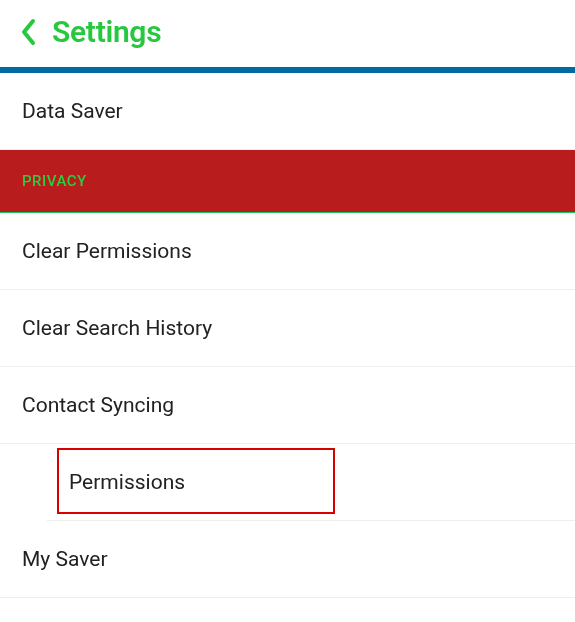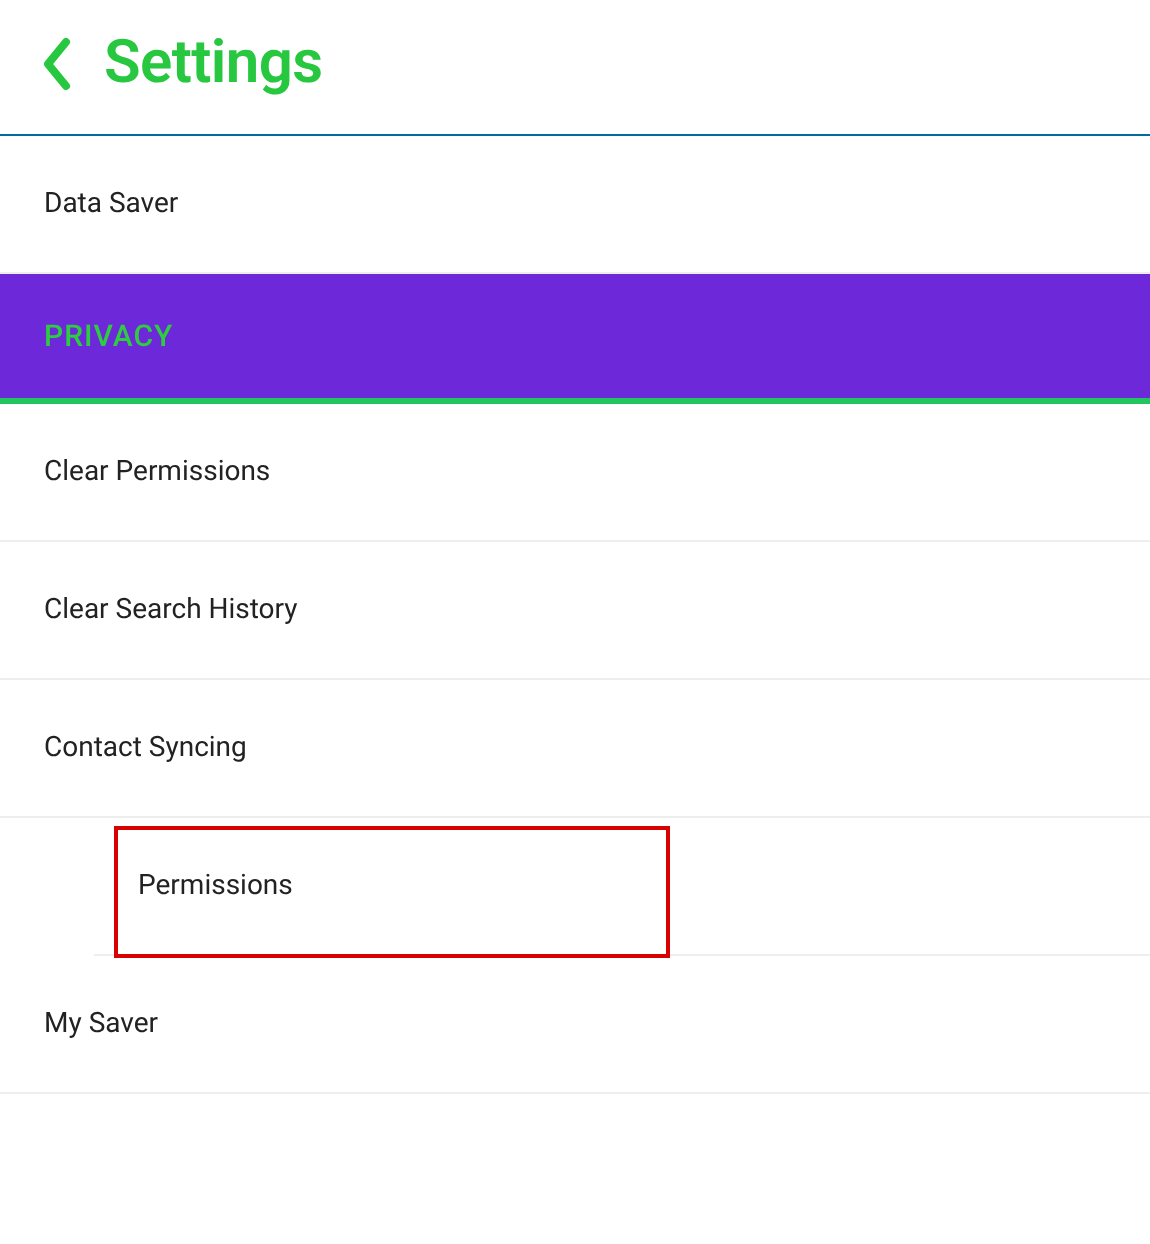--- a/index.html
+++ b/index.html
@@ -11,21 +11,21 @@
       font-family: -apple-system, BlinkMacSystemFont, 'Segoe UI', Roboto, Helvetica, Arial, sans-serif;
       background: #ffffff;
       width: 575px;
       height: 622px;
       overflow: hidden;
     }
     .header {
       display: flex;
       align-items: center;
       padding: 14px 20px 18px 20px;
-      border-bottom: 1px solid #0369a1;
+      border-bottom: 6px solid #0369a1;
       text-align: center;
     }
     .back-icon {
       color: #2ecc40;
       margin-right: 14px;
       display: flex;
       align-items: center;
     }
     .back-icon svg {
       width: 18px;
@@ -33,33 +33,33 @@
     }
     .header-title {
       color: #27c73f;
       font-size: 30px;
       font-weight: 600;
       letter-spacing: -0.3px;
     }
     .list-item {
       padding: 26px 22px;
       border-bottom: 1px solid #eeeeee;
-      font-size: 14px;
+      font-size: 21px;
       color: #222222;
       background: #ffffff;
       cursor: pointer;
     }
     .section-header {
       padding: 22px 22px;
-      background: #6d28d9;
+      background: #b91c1c;
       color: #2ecc40;
       font-size: 15px;
       font-weight: 500;
       letter-spacing: 0.5px;
-      border-bottom: 3px solid #22c55e;
+      border-bottom: 1px solid #22c55e;
     }
     .highlighted {
       position: relative;
       margin-left: 47px;
     }
     .highlighted-box {
       position: absolute;
       left: 10px;
       top: 4px;
       width: 278px;

